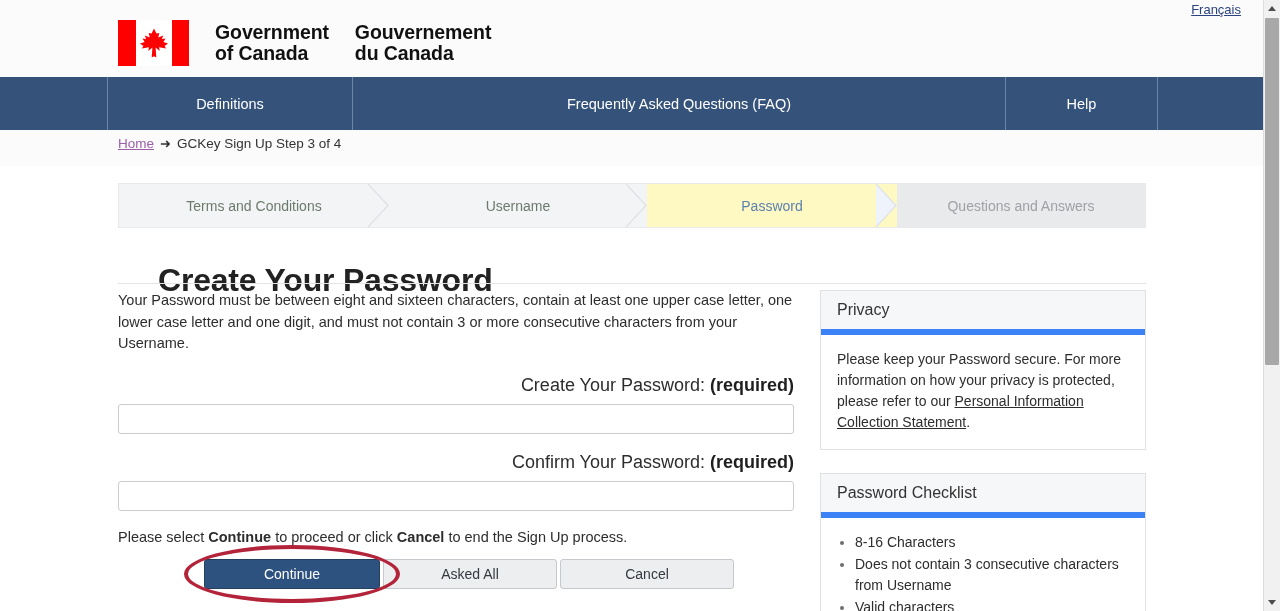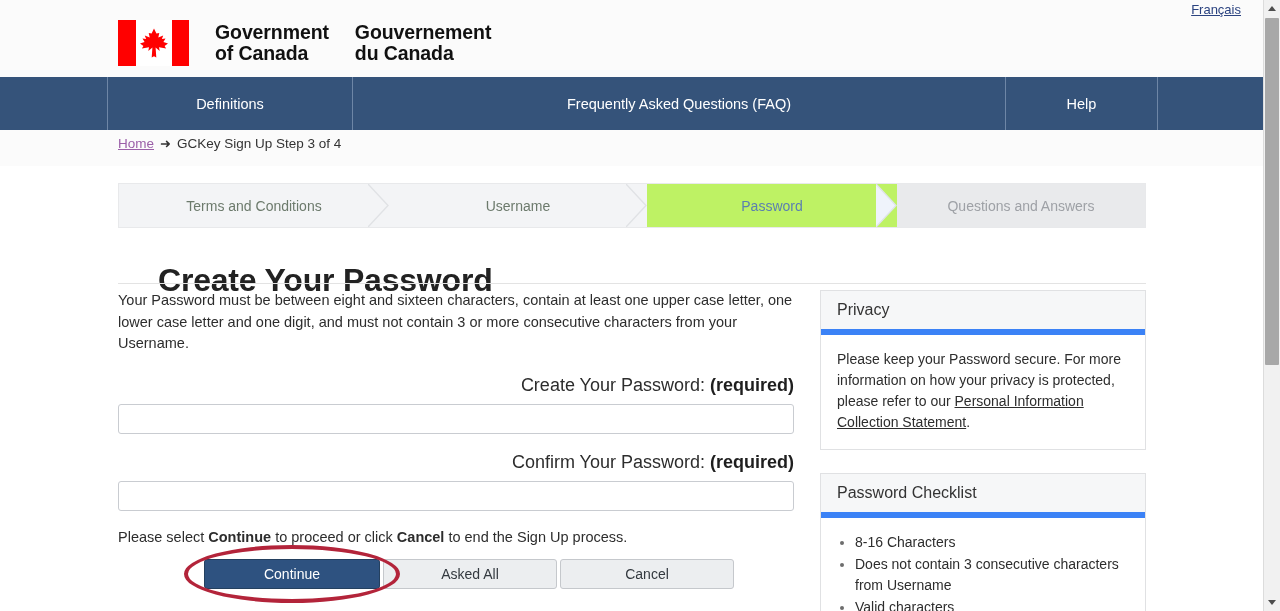--- a/index.html
+++ b/index.html
@@ -170,21 +170,21 @@
     position: relative;
     height: 43px;
     display: flex;
     align-items: center;
     justify-content: center;
     font-size: 14px;
     cursor: pointer;
   }
   .step span { position: relative; z-index: 3; }
   .step.done  { color: #6c7a6c; background: #f3f4f6; }
-  .step.active{ color: #5b7fb0; background: #bef264; }
+  .step.active{ color: #5b7fb0; background: #fef9c3; }
   .step.todo  { color: #9ea1a6; background: #e9eaec; }
   .step .chev {
     position: absolute;
     right: -1px; top: 0;
     width: 22px; height: 43px;
     z-index: 4;
     pointer-events: none;
   }
   .step .chev svg { display: block; }
 

